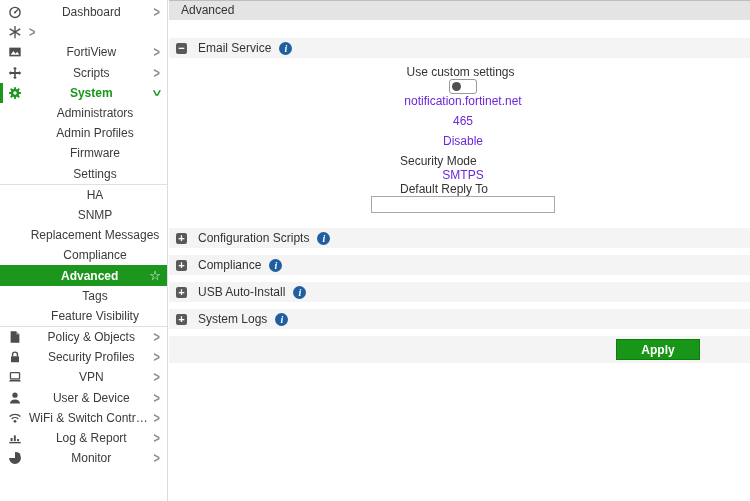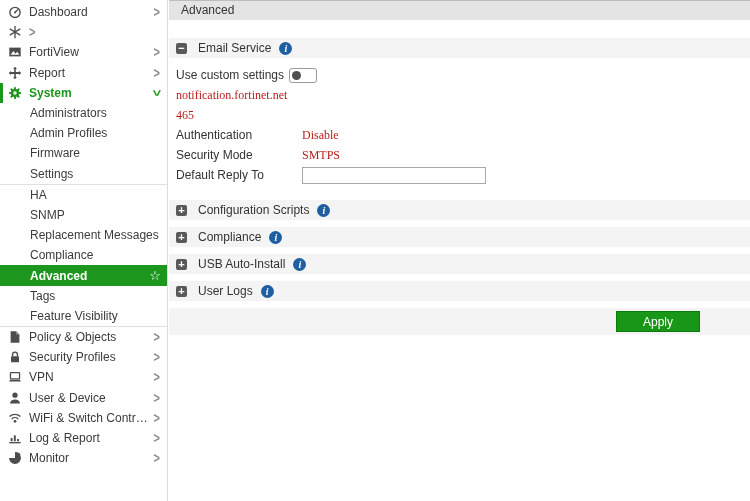--- a/index.html
+++ b/index.html
@@ -9,21 +9,21 @@
     font-family:"Liberation Sans",sans-serif;font-size:12px;
   }
   
   .sidebar{
     position:absolute;left:0;top:0;width:168px;height:501px;
     background:#fff;border-right:1px solid #dcdcdc;box-sizing:border-box;
     padding-top:2px;
   }
   .side-row{
     height:20.2px;display:flex;align-items:center;
-    padding:0 7px;cursor:pointer;color:#3b3b3b;white-space:nowrap;
+    padding:0 7px;cursor:pointer;color:#3b3b3b;white-space:nowrap;text-align:center;
   }
   .side-row .ic{
     width:16px;height:15px;margin-right:6px;flex:none;
     display:inline-flex;align-items:center;justify-content:center;color:#4d4d4d;
   }
   .side-row .ic svg{width:14px;height:14px;display:block;}
   .side-row .lbl{flex:1;overflow:hidden;text-overflow:ellipsis;}
   .chev{color:#8a8a8a;font-size:11px;font-weight:bold;flex:none;transform:scaleY(1.25);}
   .chev.down{transform:rotate(90deg) scaleY(1.25);color:inherit;}
   .side-row.top-active{
@@ -54,41 +54,41 @@
     margin-right:11px;flex:none;cursor:pointer;
   }
   .section-title{color:#333;text-align:center;}
   .info{
     width:13px;height:13px;border-radius:50%;background:#1f5fa0;color:#fff;
     font-family:"Liberation Serif",serif;font-style:italic;font-weight:bold;
     font-size:10px;line-height:13px;text-align:center;margin-left:8px;flex:none;
     cursor:pointer;
   }
   .form{padding:0 0 15px 7px;margin-top:4px;}
-  .form-row{min-height:20px;display:flex;align-items:center;}
+  .form-row{min-height:20px;display:flex;align-items:center;flex-direction:column;}
   .form-row .flabel{width:126px;flex:none;color:#333;}
   .form-row.inline .flabel{width:auto;margin-right:5px;}
-  .fvalue{color:#b91c1c;font-family:Liberation Serif, serif;}
+  .fvalue{color:#6d28d9;}
   .toggle{
     width:26px;height:13px;border:1px solid #9a9a9a;border-radius:3px;
     position:relative;background:#fff;display:inline-block;cursor:pointer;
   }
   .toggle .knob{
     position:absolute;left:2px;top:2px;width:9px;height:9px;border-radius:50%;
     background:#4f4f4f;
   }
   .reply-input{
     width:176px;height:15px;border:1px solid #a8a8a8;background:#fff;
     font-family:"Liberation Sans",sans-serif;font-size:12px;padding:0 3px;
   }
   .footer-bar{height:27px;background:#f4f4f4;margin-top:2px;position:relative;}
   .apply{
     position:absolute;right:50px;top:3px;width:84px;height:21px;
     background:#189618;border:1px solid #0d7c0d;color:#fff;
-    font-family:"Liberation Sans",sans-serif;font-size:12px;font-weight:normal;
+    font-family:"Liberation Sans",sans-serif;font-size:12px;font-weight:bold;
     cursor:pointer;
   }
 </style>
 </head>
 <body>
 
 <div class="app">
 
   <nav class="sidebar" id="sidebar">
       <div class="side-row top">
@@ -121,21 +121,21 @@
         </span>
         <span class="lbl">FortiView</span>
         <span class="chev">&gt;</span>
       </div>
       <div class="side-row top">
         <span class="ic">
           <svg viewBox="0 0 16 16">
             <path d="M8 .8L10.2 3.3H8.9v3.6h3.6V5.6L15.2 8l-2.7 2.4V9.1H8.9v3.6h1.3L8 15.2 5.8 12.7h1.3V9.1H3.5v1.3L.8 8l2.7-2.4v1.3h3.6V3.3H5.8z" fill="currentColor"></path>
           </svg>
         </span>
-        <span class="lbl">Report</span>
+        <span class="lbl">Scripts</span>
         <span class="chev">&gt;</span>
       </div>
       <div class="side-row top top-active">
         <span class="ic">
           <svg viewBox="0 0 16 16">
             <g fill="currentColor">
               <rect x="6.9" y="1" width="2.2" height="14" rx="1"></rect>
               <rect x="6.9" y="1" width="2.2" height="14" rx="1" transform="rotate(45 8 8)"></rect>
               <rect x="6.9" y="1" width="2.2" height="14" rx="1" transform="rotate(90 8 8)"></rect>
               <rect x="6.9" y="1" width="2.2" height="14" rx="1" transform="rotate(135 8 8)"></rect>
@@ -282,21 +282,20 @@
                 <span class="knob"></span>
               </span>
             </div>
             <div class="form-row">
               <span class="fvalue">notification.fortinet.net</span>
             </div>
             <div class="form-row">
               <span class="fvalue">465</span>
             </div>
             <div class="form-row">
-              <span class="flabel">Authentication</span>
               <span class="fvalue">Disable</span>
             </div>
             <div class="form-row">
               <span class="flabel">Security Mode</span>
               <span class="fvalue">SMTPS</span>
             </div>
             <div class="form-row">
               <span class="flabel">Default Reply To</span>
               <input class="reply-input" type="text" placeholder="" style="">
             </div>
@@ -314,21 +313,21 @@
             <span class="section-title">Compliance</span>
             <span class="info">i</span>
           </div>
           <div class="section-bar">
             <span class="box">+</span>
             <span class="section-title">USB Auto-Install</span>
             <span class="info">i</span>
           </div>
           <div class="section-bar">
             <span class="box">+</span>
-            <span class="section-title">User Logs</span>
+            <span class="section-title">System Logs</span>
             <span class="info">i</span>
           </div>
         </div>
 
       <div class="footer-bar">
         <button class="apply">Apply</button>
       </div>
 
     </div>
   </main>

